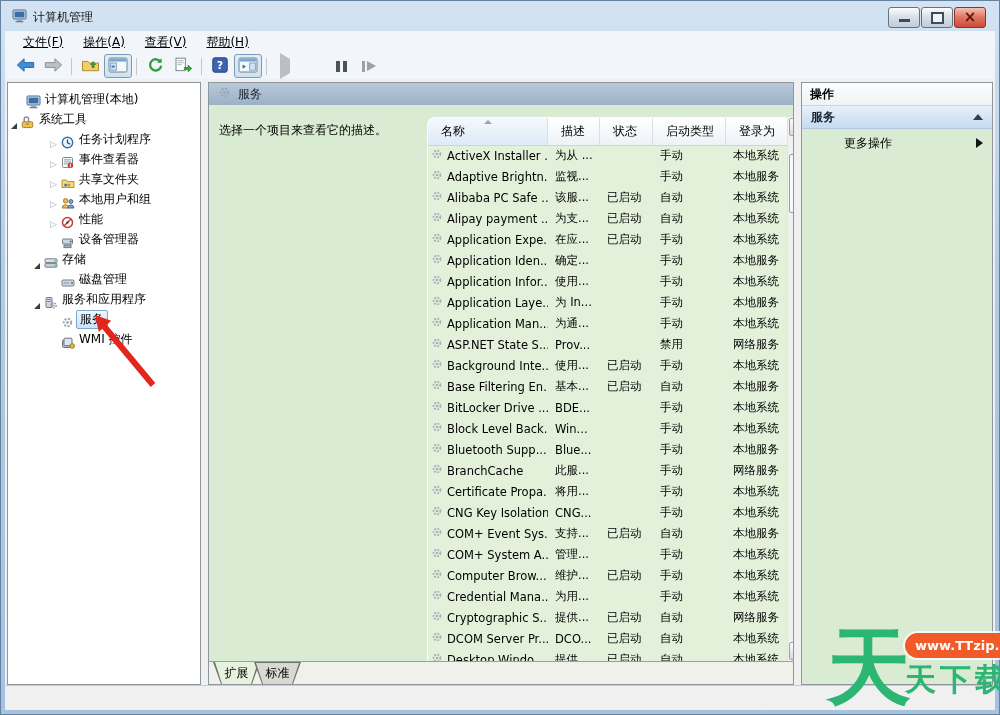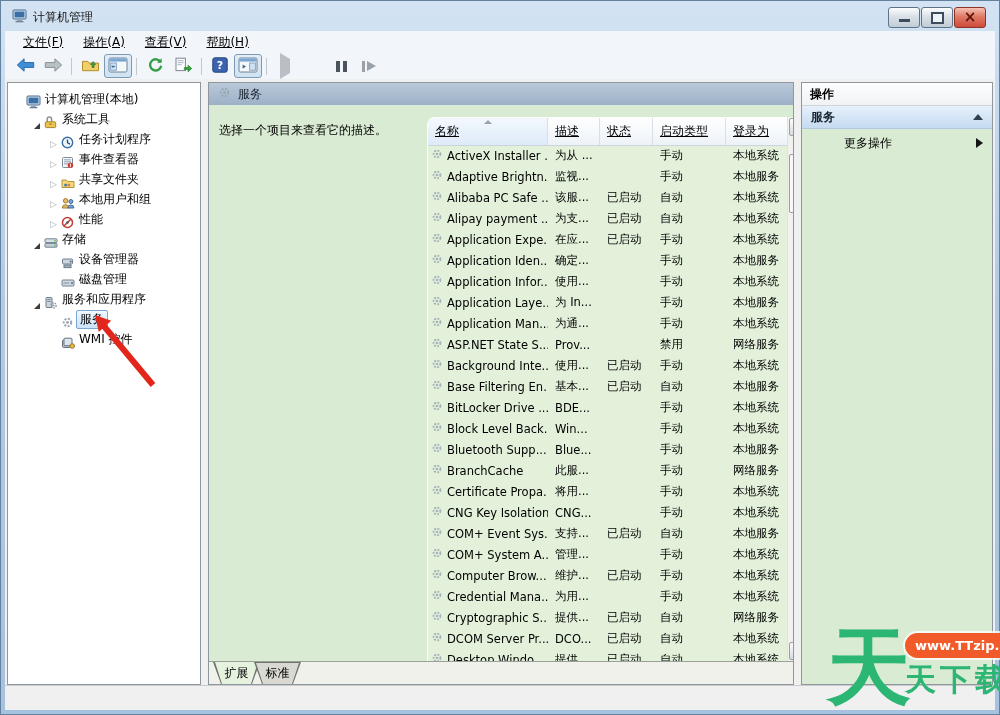--- a/index.html
+++ b/index.html
@@ -51,21 +51,21 @@
                 background:#d9ebd2;box-sizing:border-box;}
   .center-header{position:absolute;left:0;right:0;top:0;height:22px;
                  background:linear-gradient(#bac9da,#9cb0c6);border-bottom:1px solid #8496aa;
                  display:flex;align-items:center;gap:7px;padding-left:9px;color:#141e2a;}
   .green-area{position:absolute;left:0;right:0;top:22px;bottom:22px;background:#d9ebd2;overflow:hidden;}
   .hint{position:absolute;left:10px;top:17px;}
   .list-sheet{position:absolute;left:218px;top:12px;width:360px;bottom:0;background:#e3f1db;
               border-top-left-radius:8px;border-left:1px solid #fdfefc;border-top:1px solid #fdfefc;overflow:hidden;}
   .list-header{height:27px;display:grid;grid-template-columns:120px 52px 53px 73px 62px;
                background:linear-gradient(#ffffff,#edf2f8);border-bottom:1px solid #ccd4dd;}
-  .col{display:flex;align-items:center;padding-left:7px;border-right:1px solid #d9dfe7;position:relative;text-decoration:underline;}
+  .col{display:flex;align-items:center;padding-left:13px;border-right:1px solid #d9dfe7;position:relative;}
   .col.sorted{background:linear-gradient(#f4f9fe,#ddeaf8);}
   .sort-arrow{position:absolute;top:2px;left:50%;margin-left:-4px;width:0;height:0;
               border-left:4px solid transparent;border-right:4px solid transparent;border-bottom:4px solid #9aa4ae;}
   .list-rows{position:absolute;top:27px;left:0;right:0;bottom:0;overflow:hidden;font-size:11.5px;}
   .list-row{height:21px;display:grid;grid-template-columns:120px 52px 53px 73px 62px;align-items:center;}
   .cell{padding-left:7px;white-space:nowrap;overflow:hidden;}
   .cell-name{display:flex;align-items:center;gap:4px;padding-left:3px;white-space:nowrap;overflow:hidden;}
   .list-scrollbar{position:absolute;left:578px;width:17px;top:12px;bottom:0;background:#f1f2ef;border-left:1px solid #e0e4de;}
   .sb-btn{position:absolute;left:1px;right:1px;height:16px;border:1px solid #99a0a6;border-radius:2px;
           background:linear-gradient(#fefefe,#d6dadd);display:flex;align-items:center;justify-content:center;}
@@ -228,21 +228,21 @@
             <span class="icon-slot">
               <svg width="15" height="14" viewBox="0 0 15 14">
                 <rect x="1" y="1" width="13" height="9" rx="1" fill="#cfe0ef" stroke="#4a6a8a"></rect>
                 <rect x="2.6" y="2.6" width="9.8" height="5.8" fill="#3b6ea5"></rect>
                 <rect x="5" y="10.5" width="5" height="1.5" fill="#8fa6ba"></rect>
                 <rect x="3.6" y="12" width="7.8" height="1.3" fill="#6d8196"></rect>
               </svg>
             </span>
             <span class="tree-label">计算机管理(本地)</span>
           </div>
-          <div class="tree-item" style="padding-left: 23px;">
+          <div class="tree-item" style="">
             <span class="expander">
               <span class="exp-open"></span>
             </span>
             <span class="icon-slot">
               <svg width="13" height="13" viewBox="0 0 13 13">
                 <path d="M3.2 6 V3.2 a2.2 2.2 0 0 1 4.4 0 V6" fill="none" stroke="#8a8f96" stroke-width="1.5"></path>
                 <rect x="1.3" y="5.8" width="10.4" height="5.8" rx="1" fill="#ecc352" stroke="#a8862e"></rect>
                 <rect x="5.3" y="7.2" width="2.4" height="1.8" fill="#b8922e"></rect>
               </svg>
             </span>
@@ -310,44 +310,44 @@
             </span>
             <span class="icon-slot">
               <svg width="13" height="13" viewBox="0 0 13 13">
                 <circle cx="6.5" cy="6.5" r="5" fill="#fff" stroke="#c23b35" stroke-width="1.5"></circle>
                 <path d="M3.2 9.8 L9.8 3.2" stroke="#c23b35" stroke-width="1.5"></path>
                 <circle cx="6.5" cy="6.5" r="1.2" fill="#44525f"></circle>
               </svg>
             </span>
             <span class="tree-label">性能</span>
           </div>
+          <div class="tree-item" style="padding-left: 40px;">
+            <span class="expander"></span>
+            <span class="icon-slot">
+              <svg width="13" height="12" viewBox="0 0 13 12">
+                <rect x="1.5" y="2" width="10" height="5" rx="1" fill="#cdd6de" stroke="#6f7d8a"></rect>
+                <rect x="3" y="8" width="7" height="2.6" fill="#9fb0c0" stroke="#6f7d8a"></rect>
+                <circle cx="9.7" cy="4.5" r="1" fill="#5a6a7a"></circle>
+              </svg>
+            </span>
+            <span class="tree-label">设备管理器</span>
+          </div>
           <div class="tree-item" style="padding-left: 23px;">
             <span class="expander">
               <span class="exp-open"></span>
             </span>
             <span class="icon-slot">
               <svg width="14" height="12" viewBox="0 0 14 12">
                 <rect x="1" y="1.8" width="12" height="3.8" rx="0.8" fill="#d8e0e8" stroke="#76828e"></rect>
                 <rect x="1" y="6.4" width="12" height="3.8" rx="0.8" fill="#c4cfda" stroke="#76828e"></rect>
                 <circle cx="11" cy="3.7" r="0.9" fill="#57d13a"></circle>
                 <circle cx="11" cy="8.3" r="0.9" fill="#57d13a"></circle>
               </svg>
             </span>
             <span class="tree-label">存储</span>
-          </div>
-          <div class="tree-item" style="padding-left: 40px;">
-            <span class="expander"></span>
-            <span class="icon-slot">
-              <svg width="13" height="12" viewBox="0 0 13 12">
-                <rect x="1.5" y="2" width="10" height="5" rx="1" fill="#cdd6de" stroke="#6f7d8a"></rect>
-                <rect x="3" y="8" width="7" height="2.6" fill="#9fb0c0" stroke="#6f7d8a"></rect>
-                <circle cx="9.7" cy="4.5" r="1" fill="#5a6a7a"></circle>
-              </svg>
-            </span>
-            <span class="tree-label">设备管理器</span>
           </div>
           <div class="tree-item" style="padding-left: 40px;">
             <span class="expander"></span>
             <span class="icon-slot">
               <svg width="14" height="12" viewBox="0 0 14 12">
                 <rect x="1" y="3" width="12" height="6" rx="1" fill="#cfd9e2" stroke="#76828e"></rect>
                 <circle cx="11" cy="6" r="1" fill="#5a6a7a"></circle>
                 <rect x="2.5" y="5.4" width="6" height="1.2" fill="#8fa0b0"></rect>
               </svg>
             </span>

